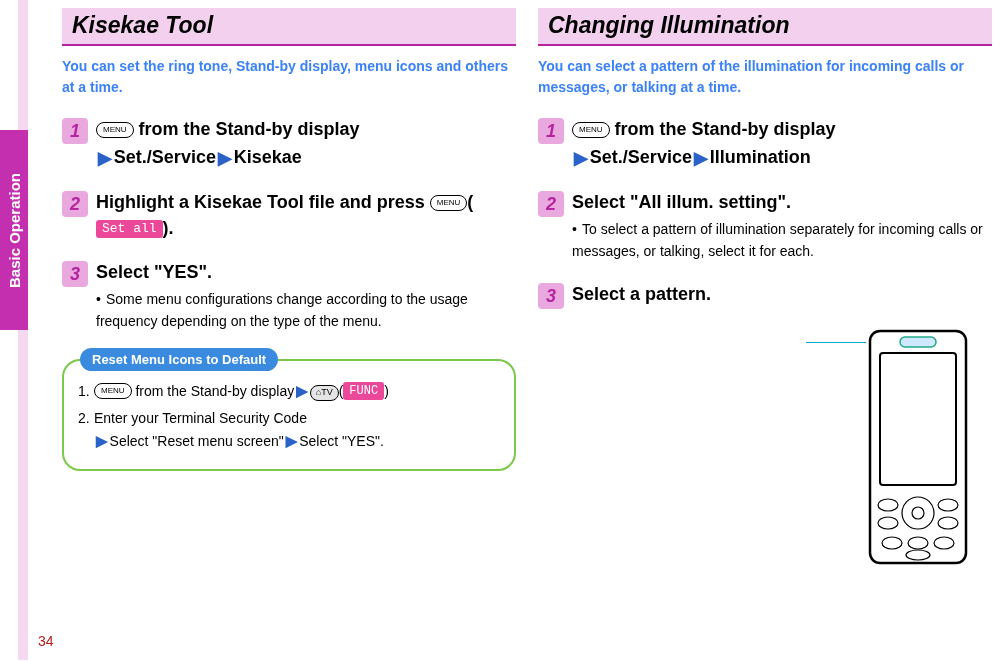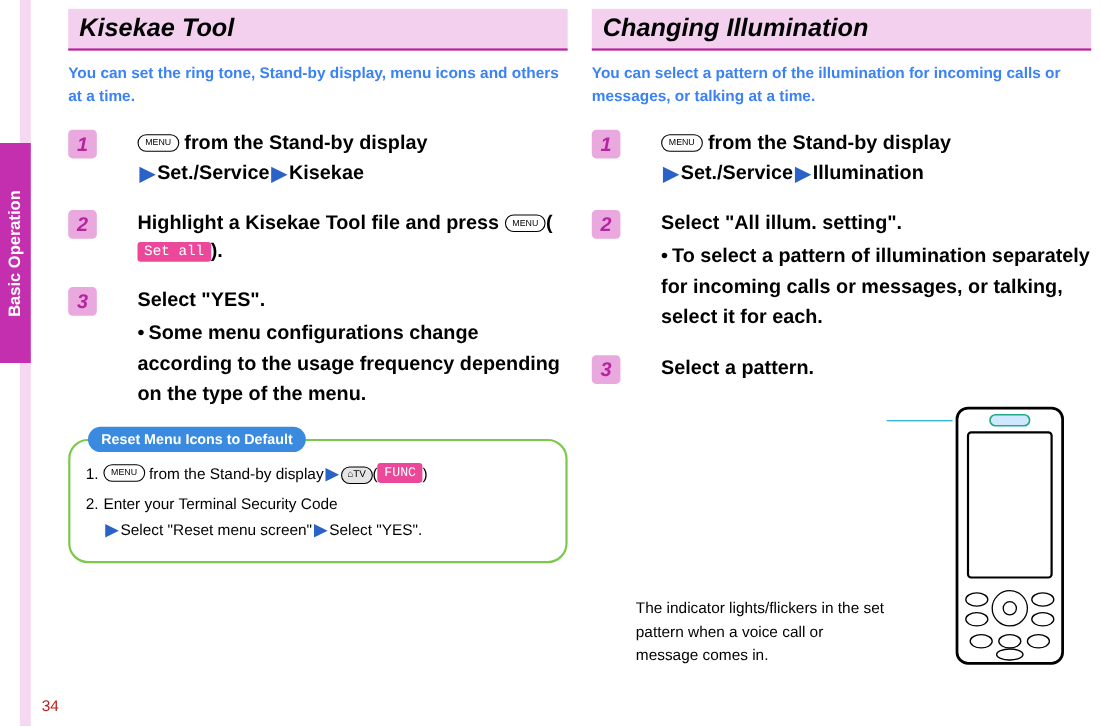--- a/index.html
+++ b/index.html
@@ -98,28 +98,27 @@
     line-height: 26px;
     margin-right: 8px;
     position: relative;
     top: 2px;
   }
   .step-body {
     flex: 1;
     font-size: 18px;
     font-weight: bold;
     line-height: 1.45;
-    margin-left: 29px;
   }
   .step-body .line2 {
     margin-top: 2px;
   }
   .sub {
-    font-size: 18px;
-    font-weight: bold;
+    font-size: 14px;
+    font-weight: normal;
     line-height: 1.55;
     margin-top: 4px;
   }
   .sub .bullet {
     display: inline-block;
     width: 10px;
   }
   .menu-key {
     display: inline-block;
     border: 1.5px solid #000;
@@ -324,17 +323,16 @@
           <circle cx="66" cy="186" r="16"></circle>
           <circle cx="66" cy="186" r="6"></circle>
           <ellipse cx="40" cy="216" rx="10" ry="6"></ellipse>
           <ellipse cx="66" cy="216" rx="10" ry="6"></ellipse>
           <ellipse cx="92" cy="216" rx="10" ry="6"></ellipse>
           <ellipse cx="66" cy="228" rx="12" ry="5"></ellipse>
         </g>
       </svg>
 
       <div class="phone-line" style="left:268px; top:15px; width:60px;"></div>
-      <div class="phone-note">The indicator lights/flickers in the set pattern when a voice call or message comes in.</div>
     </div>
   </div>
 
 </div>
 
 </body></html>

